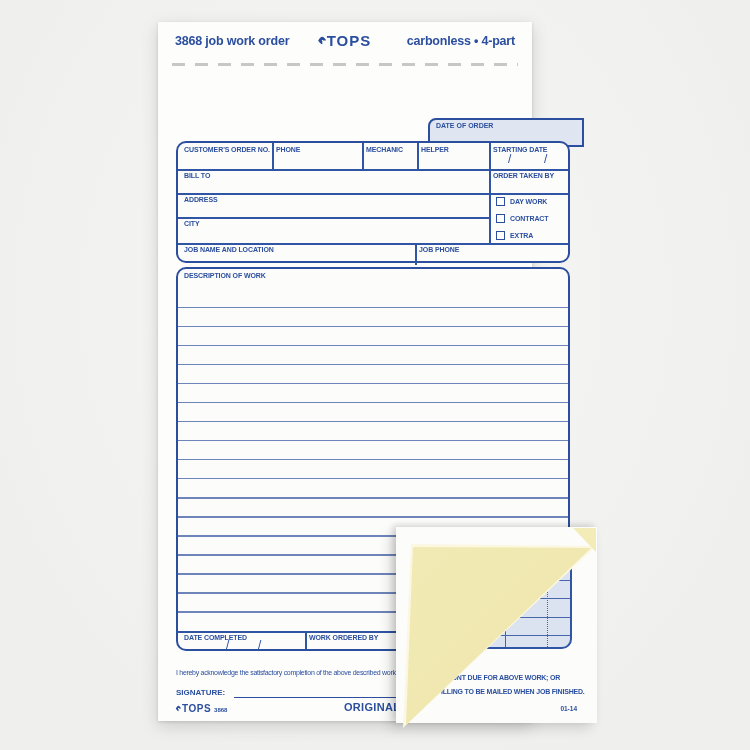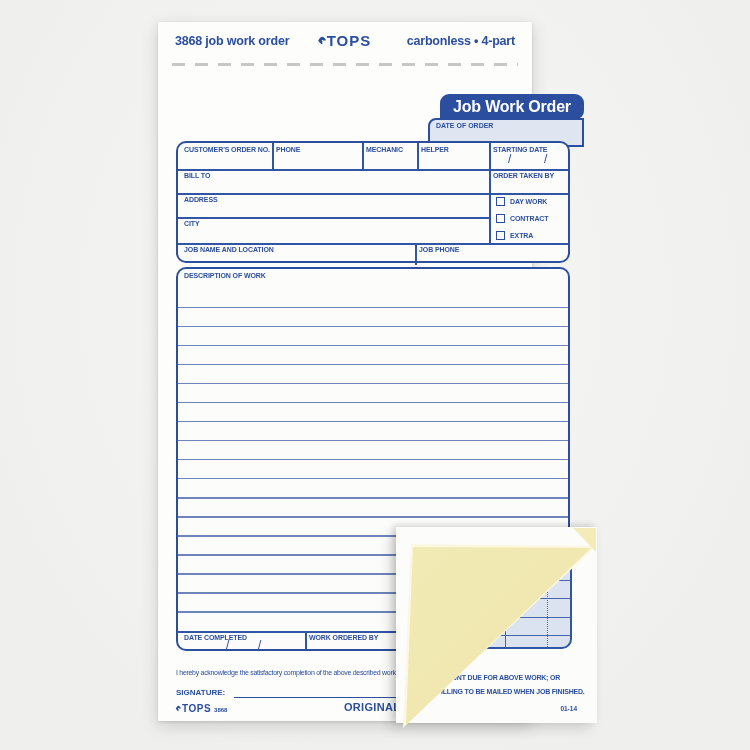--- a/index.html
+++ b/index.html
@@ -89,21 +89,20 @@
       <span class="brand-left">3868 job work order</span>
       <span class="brand-center">
         <span class="tops-mark"></span>
         <span class="tops-word ink">TOPS</span>
       </span>
       <span class="brand-right">carbonless • 4-part</span>
     </div>
 
     <div class="perf"></div>
 
-    <div class="title-box">Job Work Order</div>
     <div class="date-box ink">DATE OF ORDER</div>
 
     <div class="table">
       <div class="vline" style="left:94px; top:0; height:26px;"></div>
       <div class="vline" style="left:184px; top:0; height:26px;"></div>
       <div class="vline" style="left:239px; top:0; height:26px;"></div>
       <div class="vline" style="left:311px; top:0; height:100px;"></div>
       <div class="hline" style="left:0; right:0; top:26px;"></div>
       <div class="hline" style="left:0; right:0; top:50px;"></div>
       <div class="hline" style="left:0; width:311px; top:74px;"></div>

